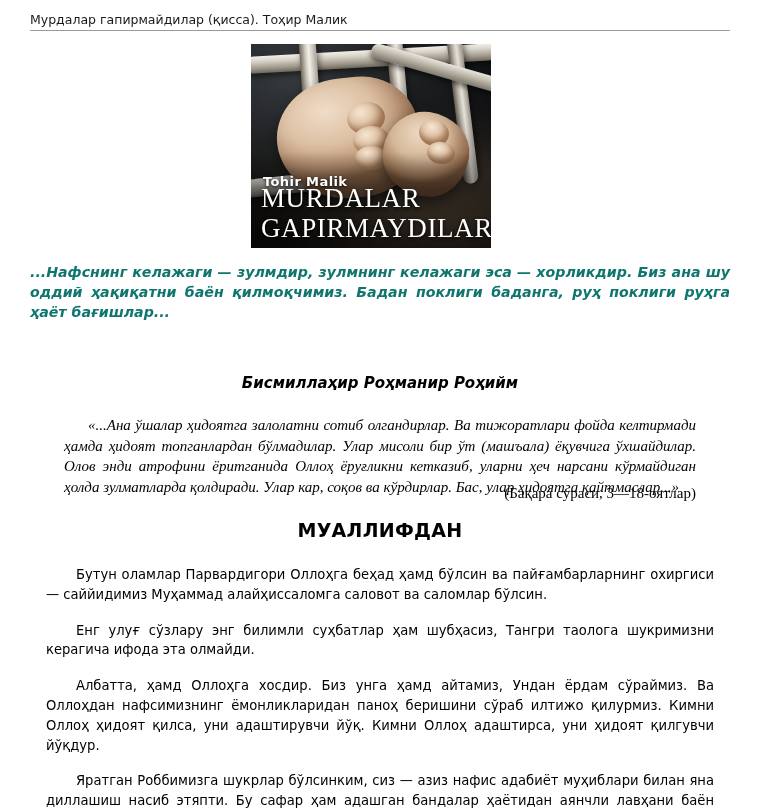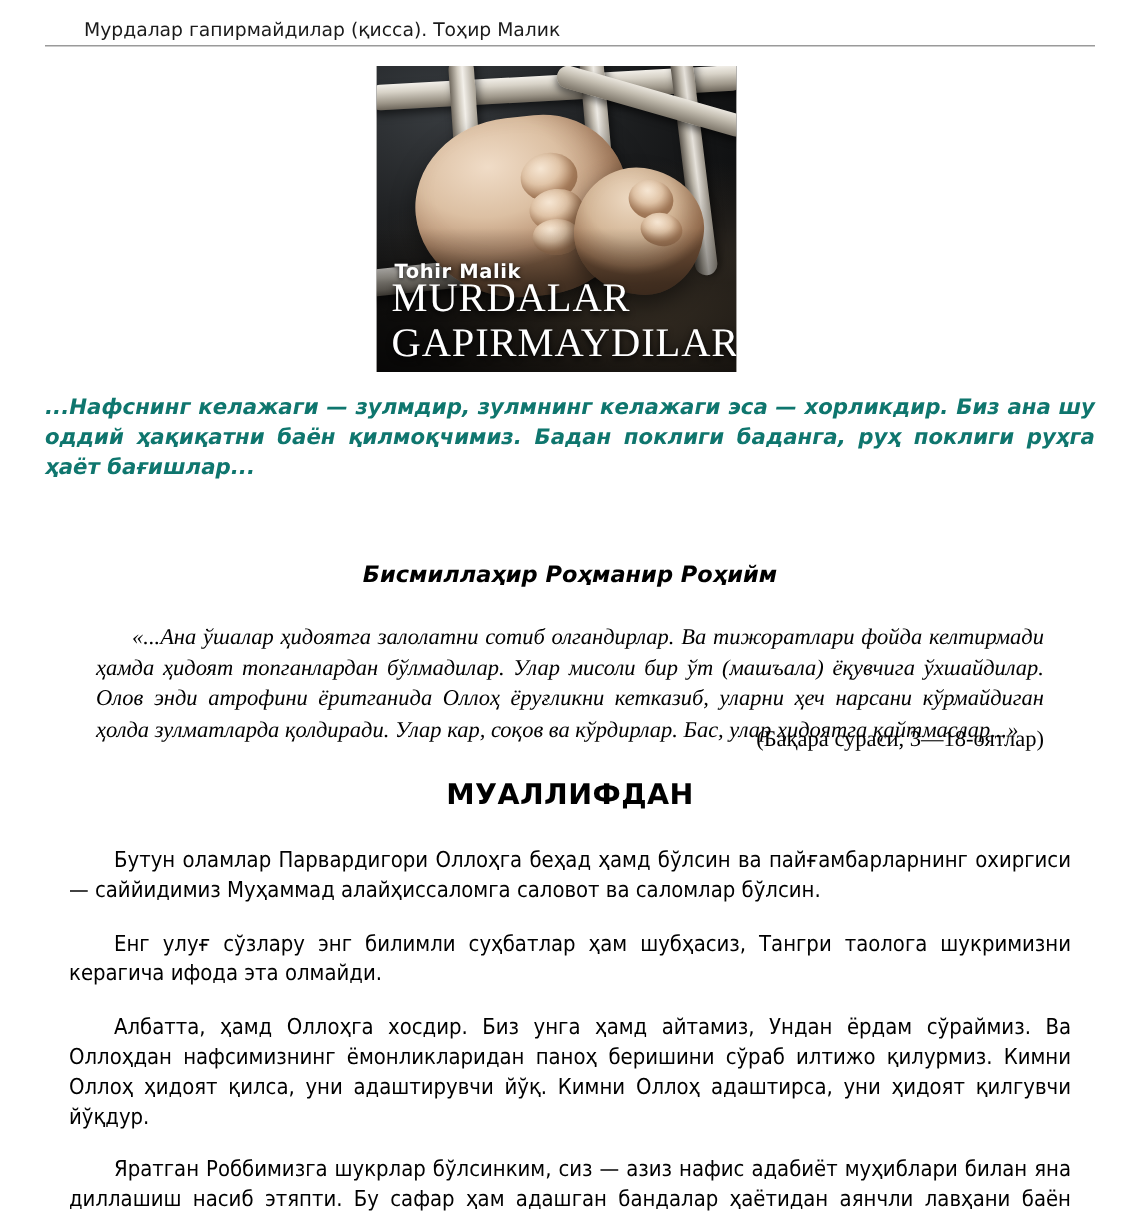--- a/index.html
+++ b/index.html
@@ -27,21 +27,20 @@
     left: 30px;
     top: 12px;
     width: 700px;
   }
   .header-text {
     font-family: "DejaVu Sans", "Liberation Sans", sans-serif;
     font-size: 12.5px;
     line-height: 15px;
     color: #1a1a1a;
     white-space: nowrap;
-    margin-left: 26px;
   }
   .header-rule {
     position: absolute;
     left: 30px;
     top: 30px;
     width: 700px;
     height: 1px;
     background: #9a9a9a;
   }
 

